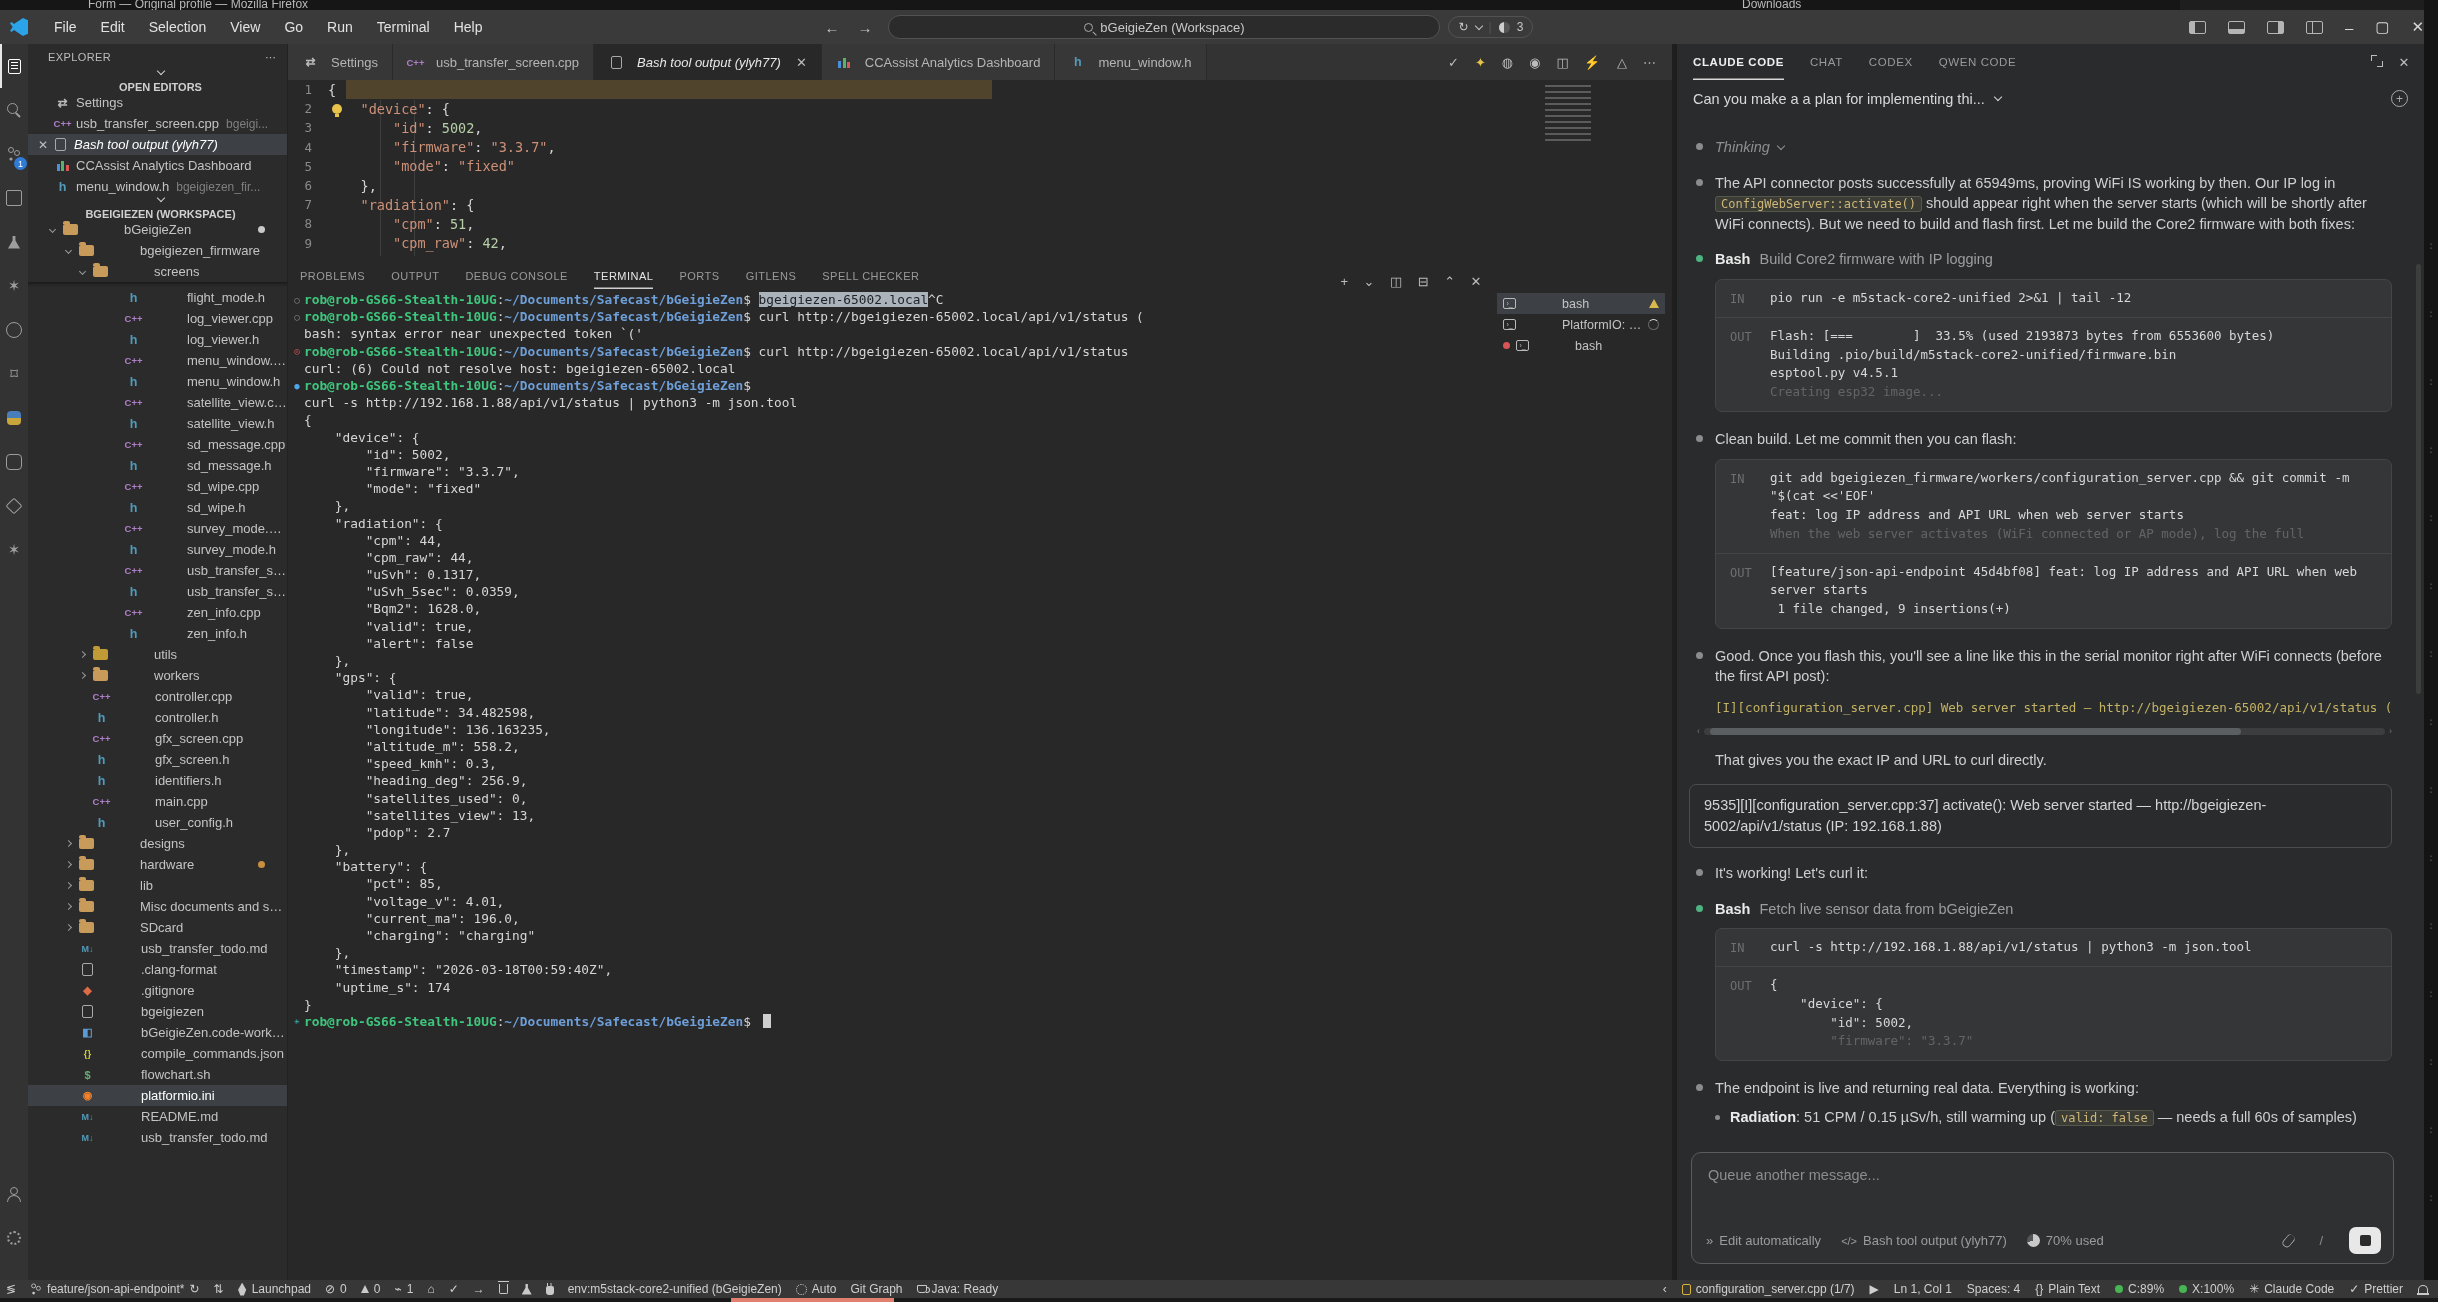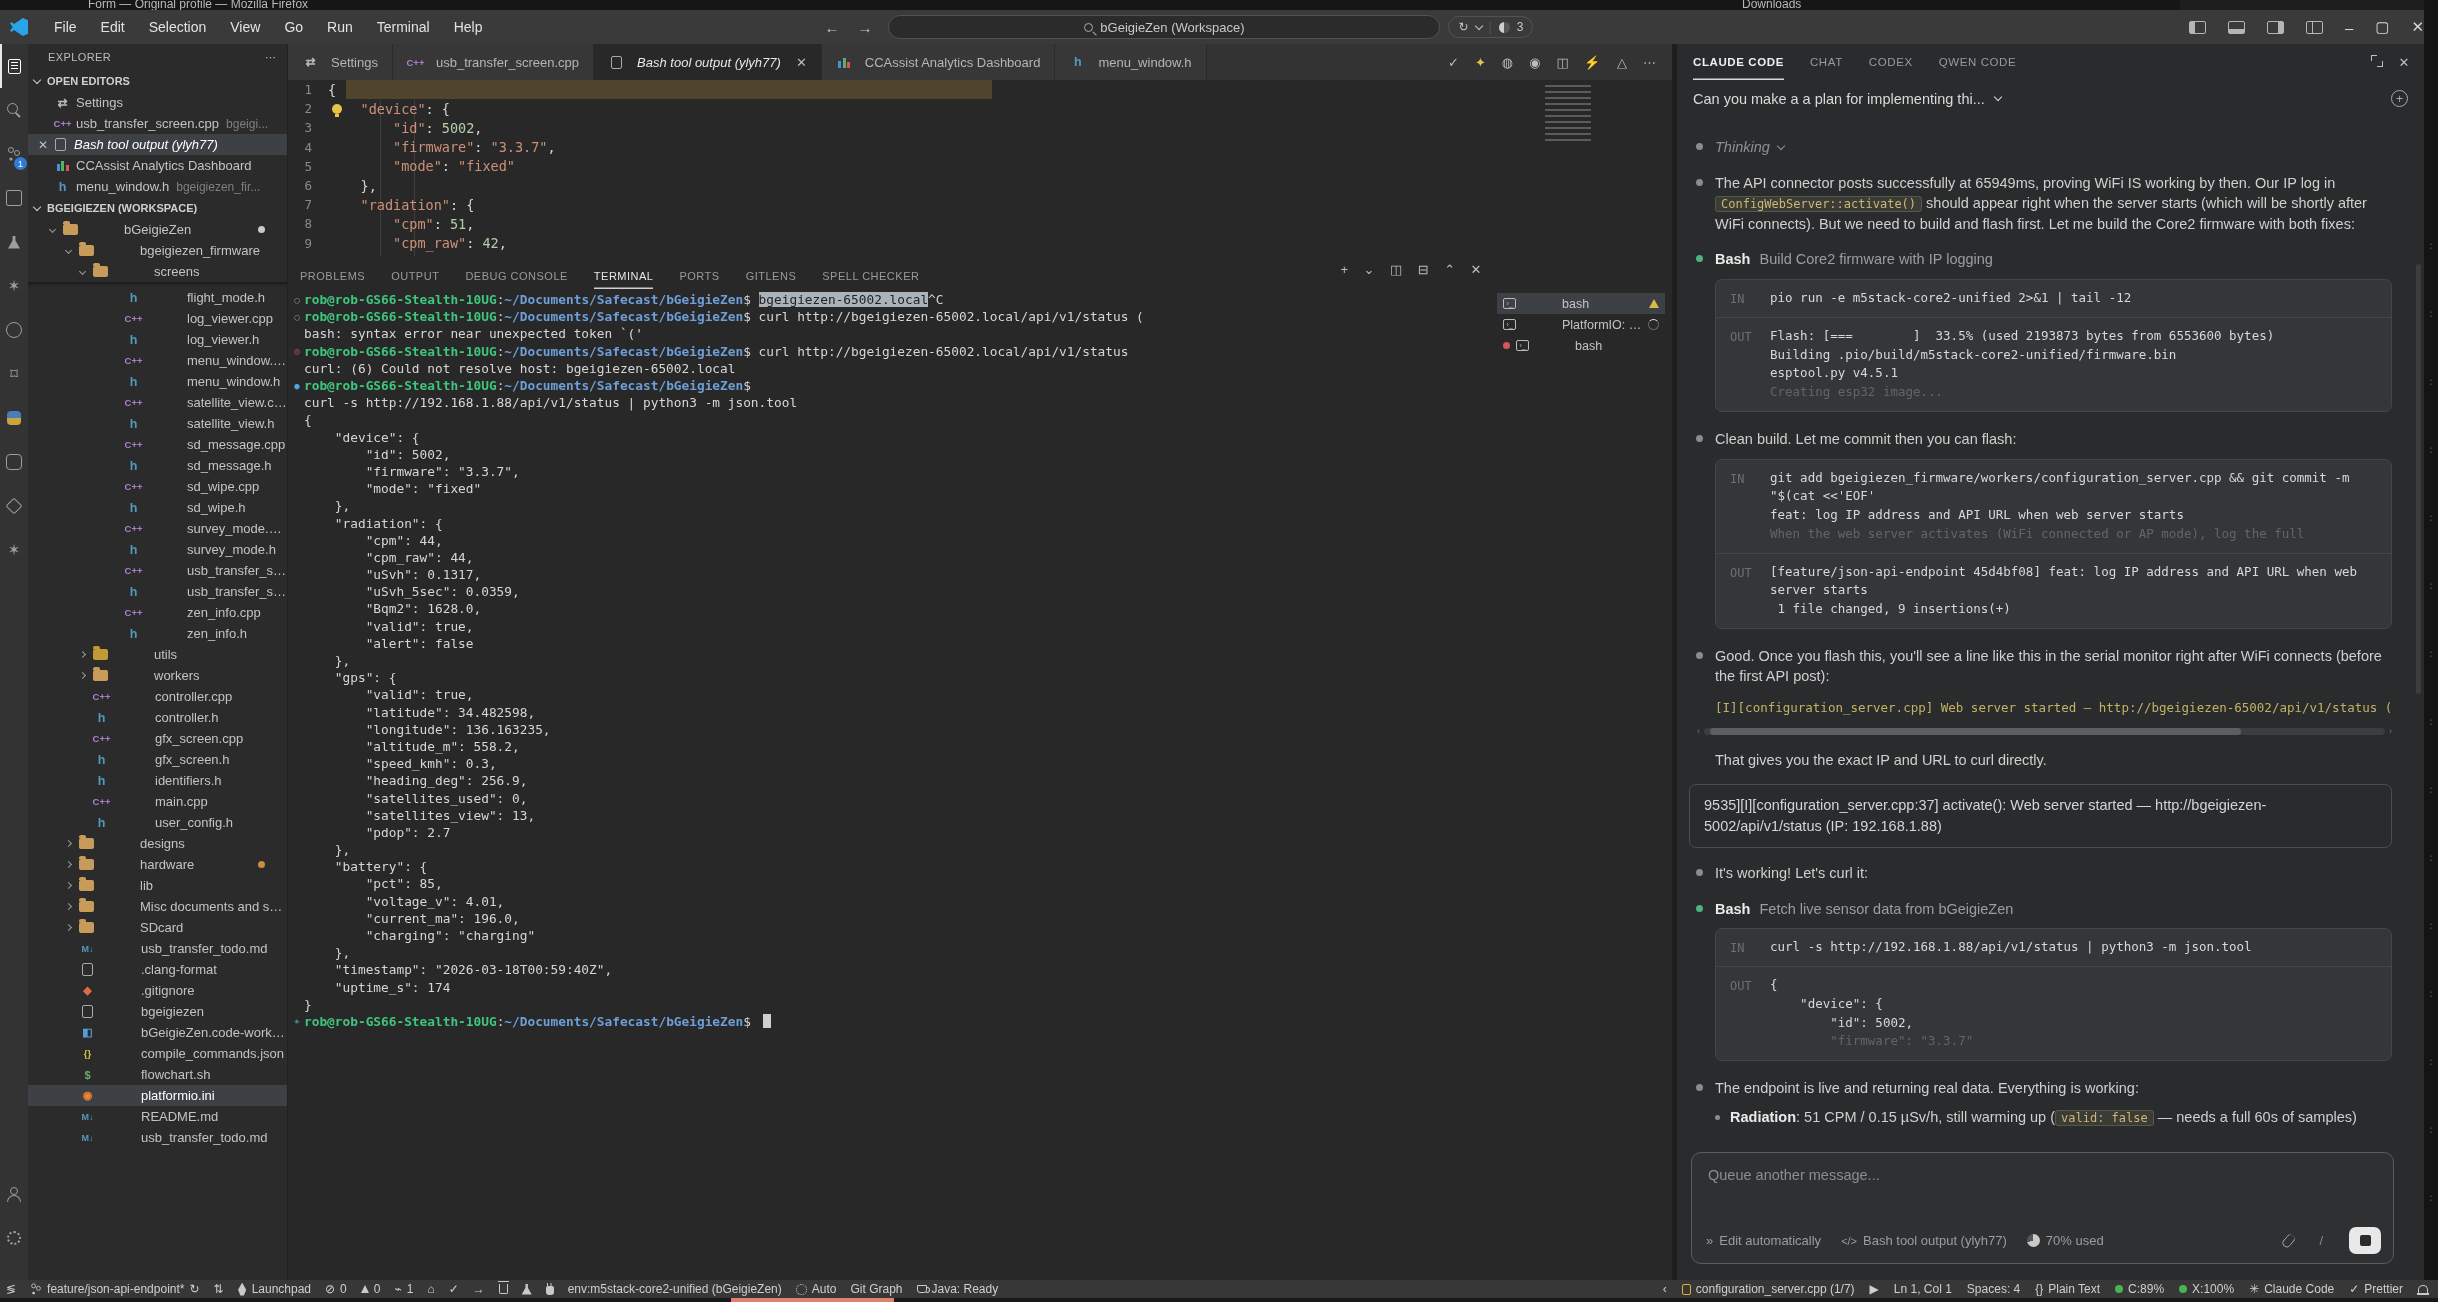--- a/index.html
+++ b/index.html
@@ -60,21 +60,21 @@
     font-size:9px;display:flex;align-items:center;justify-content:center;}
   .py{width:14px;height:14px;border-radius:4px;background:linear-gradient(180deg,#4a86c9 50%,#d9b23c 50%);opacity:.9;}
   .person{position:relative;width:14px;height:15px;}
   .person:before{content:"";position:absolute;width:6px;height:6px;border:1.5px solid currentColor;border-radius:50%;left:3px;top:0;}
   .person:after{content:"";position:absolute;width:12px;height:6px;border:1.5px solid currentColor;border-bottom:none;border-radius:7px 7px 0 0;left:0;bottom:0;}
   .gearish{width:14px;height:14px;border:2.2px dotted currentColor;border-radius:50%;}
 
   
   #sidebar{left:28px;top:44px;width:260px;height:1236px;background:#2b2b2b;border-right:1px solid #222;overflow:hidden;}
   #explorer-head{height:26px;display:flex;align-items:center;padding:0 10px 0 20px;color:#bdbdbd;font-size:11px;letter-spacing:.4px;}
-  .sect-head{height:22px;display:flex;align-items:center;gap:7px;padding-left:6px;font-weight:bold;font-size:11px;color:#d0d0d0;}
+  .sect-head{height:22px;display:flex;align-items:center;gap:7px;padding-left:6px;font-weight:bold;font-size:11px;color:#d0d0d0;flex-direction:column;}
   .oe-row,.tree-row{height:21px;display:flex;align-items:center;font-size:13px;color:#c3c3c3;position:relative;}
   .oe-row .nm,.tree-row .nm{white-space:nowrap;}
   .oe-row.sel,.tree-row.sel{background:#3d4045;color:#fff;}
   .desc{color:#7f7f7f;font-size:12px;margin-left:7px;}
   .ficon{width:17px;display:inline-flex;justify-content:center;align-items:center;margin-right:5px;flex:none;font-weight:bold;}
   .fi-cpp{color:#b07fc9;font-size:9.5px;}
   .fi-h{color:#519aba;font-size:12.5px;}
   .fi-md{color:#519aba;font-size:9px;}
   .fi-json{color:#cbcb41;font-size:9.5px;}
   .fi-sh{color:#6aab73;font-size:11px;}
@@ -113,21 +113,21 @@
   .eline .code{position:relative;}
   .bulb{position:absolute;left:44px;width:10px;height:10px;border-radius:50%;background:#e8c24a;}
   .bulb:after{content:"";position:absolute;left:3px;bottom:-3px;width:4px;height:3px;background:#e8c24a;}
   .ek{color:#ce9178;} .en{color:#b5cea8;} .ep{color:#d4d4d4;} .ew{color:#d4d4d4;}
   #minimap{position:absolute;left:1257px;top:5px;width:46px;height:58px;opacity:.45;
     background:repeating-linear-gradient(180deg,#9a9a9a 0 2px,transparent 2px 6px);}
   .iguide{position:absolute;top:20px;bottom:6px;width:1px;background:#3e3e3e;}
 
   
   #panel{left:288px;top:262px;width:1384px;height:1018px;background:#282828;}
-  #panel-head{height:27px;display:flex;align-items:flex-start;gap:26px;padding-left:12px;font-size:11px;letter-spacing:.5px;color:#9a9a9a;}
+  #panel-head{height:27px;display:flex;align-items:flex-end;gap:26px;padding-left:12px;font-size:11px;letter-spacing:.5px;color:#9a9a9a;}
   #panel-head .ptab{height:100%;display:flex;align-items:center;}
   #panel-head .ptab.active{color:#e5e5e5;box-shadow:inset 0 -1.5px 0 #cfcfcf;}
   #panel-actions{margin-left:auto;display:flex;gap:15px;padding-right:190px;color:#bdbdbd;font-size:13px;align-items:center;}
   #term{position:absolute;left:0;top:29px;width:1206px;bottom:0;overflow:hidden;padding-left:2px;}
   .tline{display:flex;height:17.2px;font-size:12.8px;white-space:pre;align-items:center;}
   .tmark{width:14px;flex:none;font-size:9px;display:flex;justify-content:center;}
   .tg{color:#3fc67d;font-weight:bold;} .tb{color:#6e9fd8;font-weight:bold;} .tw{color:#d6d6d6;}
   .tsel{background:#aab2ba;color:#20242a;}
   .cursorblk{display:inline-block;width:8px;height:14px;background:#cfcfcf;margin-left:4px;}
   #termlist{position:absolute;left:1209px;top:31px;width:168px;}

